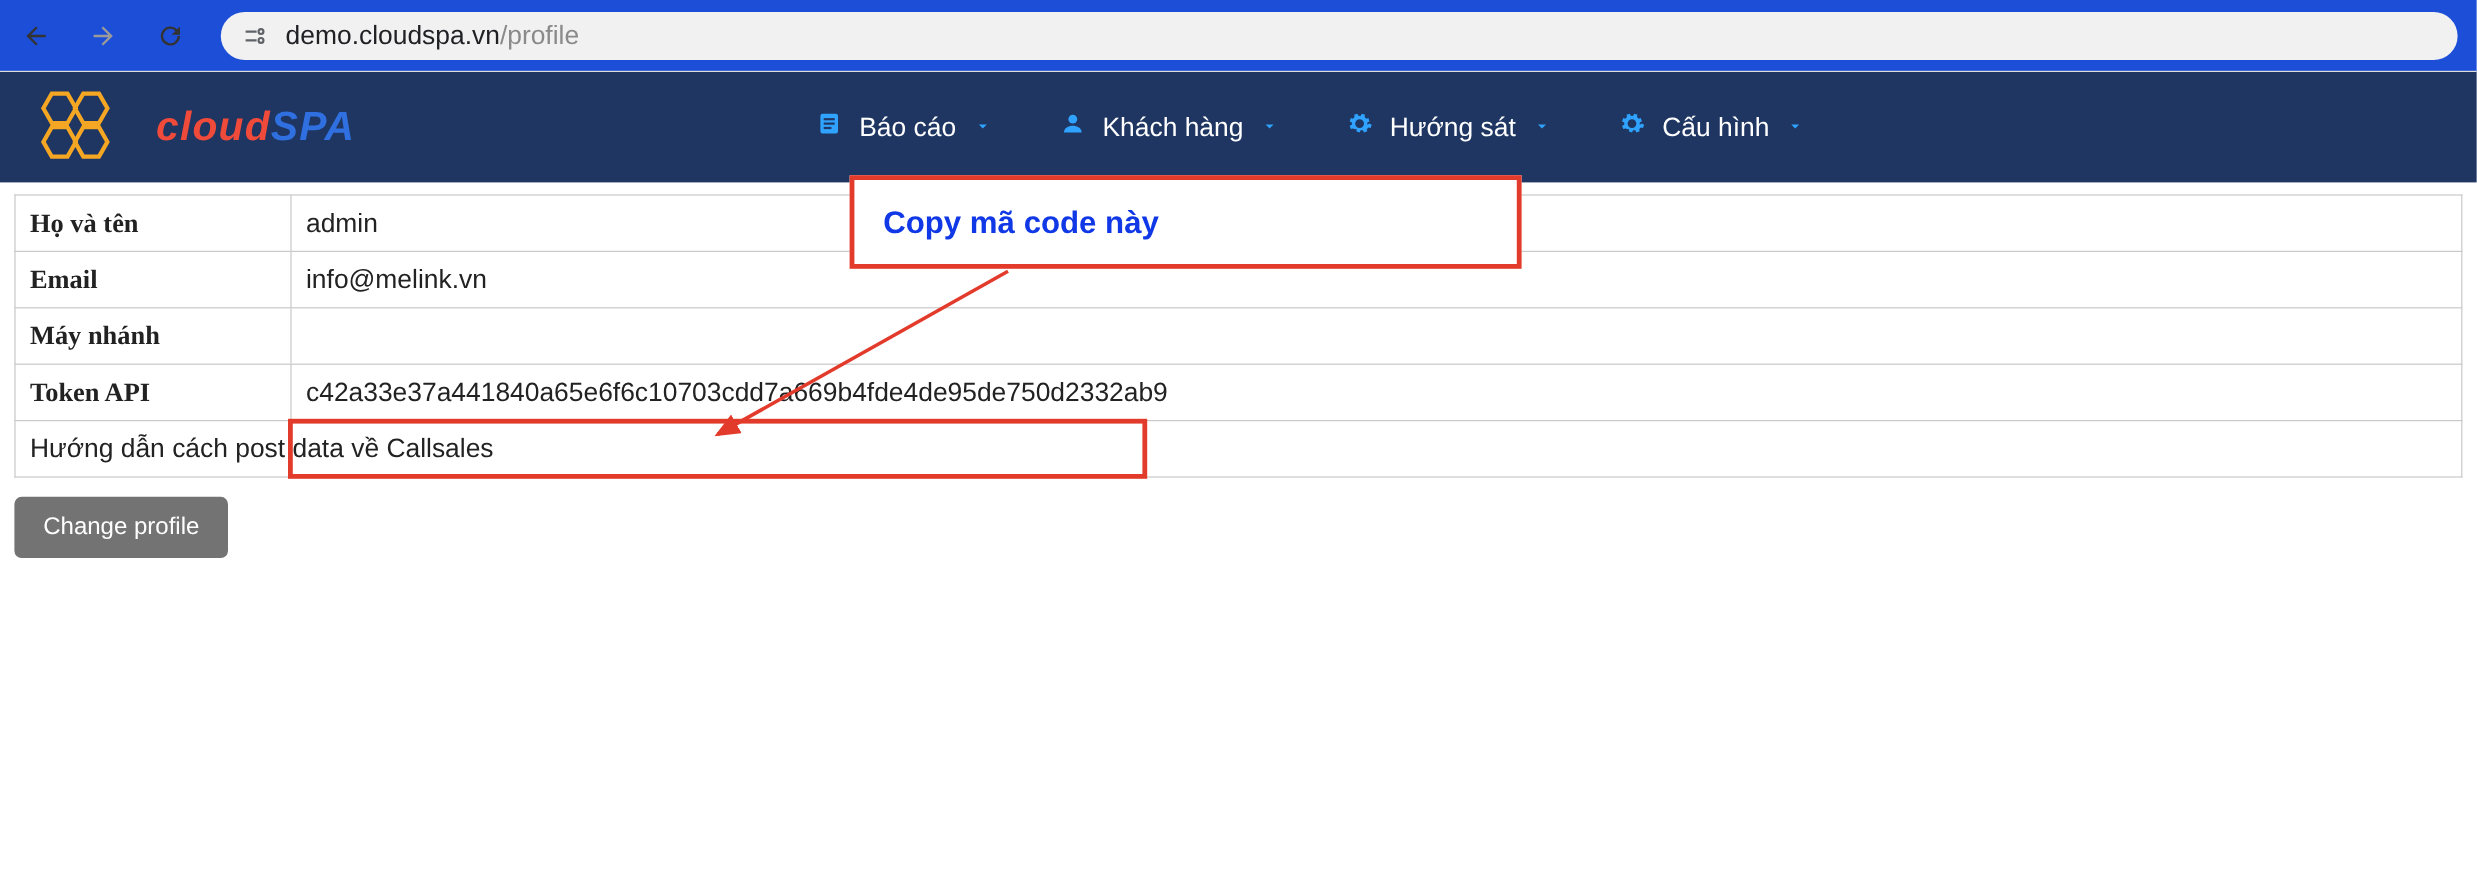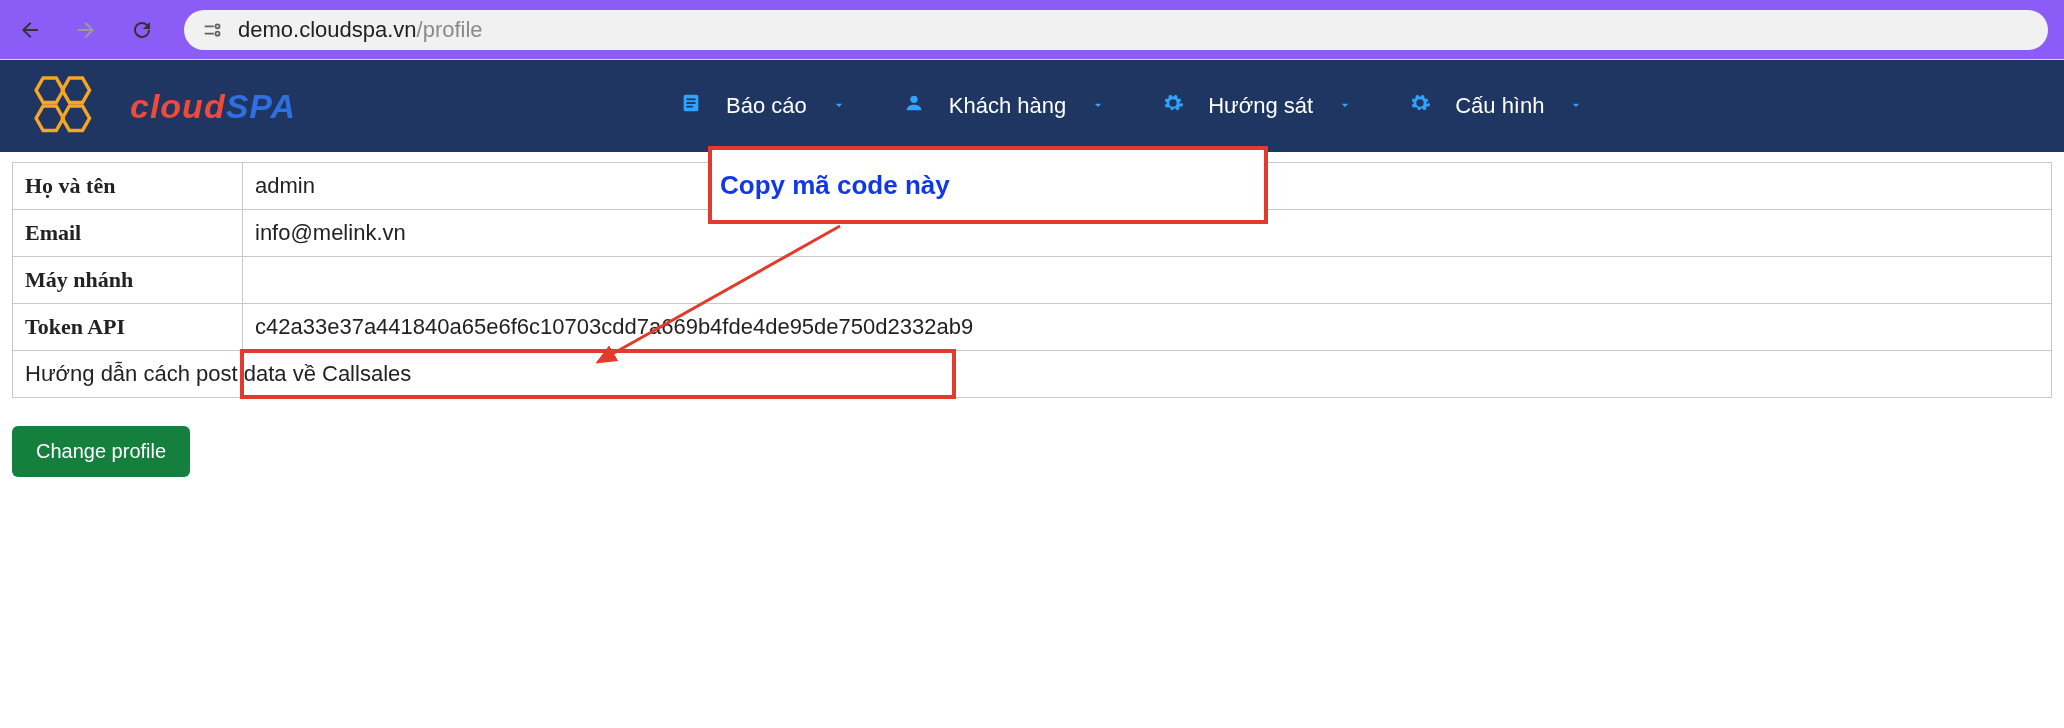--- a/index.html
+++ b/index.html
@@ -2,21 +2,21 @@
 <html><head>
 <meta charset="utf-8">
 <style>
   * { box-sizing: border-box; }
   html, body { margin: 0; padding: 0; font-family: Arial, Helvetica, sans-serif; background:#fff; }
   body { width: 2064px; }
 
   
   .chrome-bar {
     height: 60px;
-    background: #8b5cf6;
+    background: #1d4ed8;
     display: flex;
     align-items: center;
     padding: 0 16px;
     gap: 28px;
     border-bottom: 1px solid #dcdcdc;
   }
   .nav-btn {
     width: 28px; height: 28px;
     display: flex; align-items: center; justify-content: center;
     color: #333;
@@ -65,21 +65,21 @@
 
   .nav-menu {
     position:absolute;
     left: 680px;
     top: 0;
     height: 100%;
     display:flex; align-items:center;
     gap: 56px;
   }
   .nav-item {
-    display:flex; align-items:center; gap:24px;
+    display:flex; align-items:center; gap:14px;
     color:#fff; font-size:22px;
     cursor:pointer;
   }
   .nav-item .nav-icon { color:#2fa3ff; }
   .nav-item .chev { color:#2fa3ff; }
 
   
   .content {
     padding: 10px 12px 30px 12px;
     position: relative;
@@ -99,41 +99,41 @@
   table.profile td.label {
     width: 230px;
     font-weight: 700;
     font-family: Liberation Serif, serif;
   }
   table.profile td.span2 {
     border-top: 1px solid #c9c9c9;
   }
 
   .btn-change {
-    margin-top: 28px;
+    margin-top: 16px;
     display:inline-block;
-    background:#15803d;
+    background:#737373;
     color:#fff;
     font-size:20px;
     padding: 14px 24px;
     border-radius:6px;
     border:none;
     cursor:pointer;
   }
 
   
   .annot-box {
     position:absolute;
     border: 4px solid #e33b2b;
     background:#fff;
     color:#1038e6;
     font-weight:700;
     font-size:26px;
     display:flex; align-items:center;
-    padding-left: 8px;
+    padding-left: 24px;
   }
   .annot-box.callout {
     top: -6px;
     left: 708px;
     width: 560px;
     height: 78px;
     z-index: 5;
   }
   .annot-highlight {
     position:absolute;

